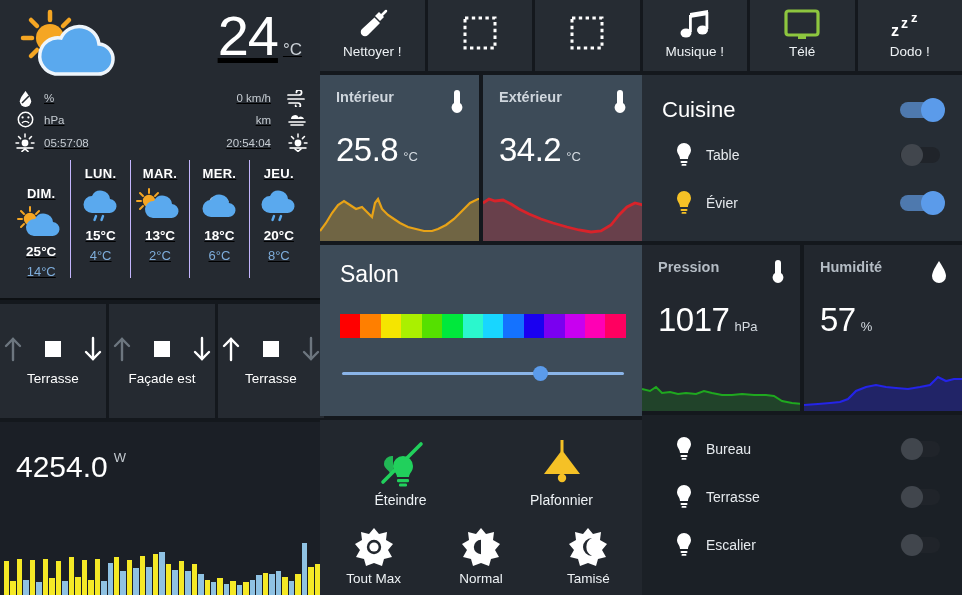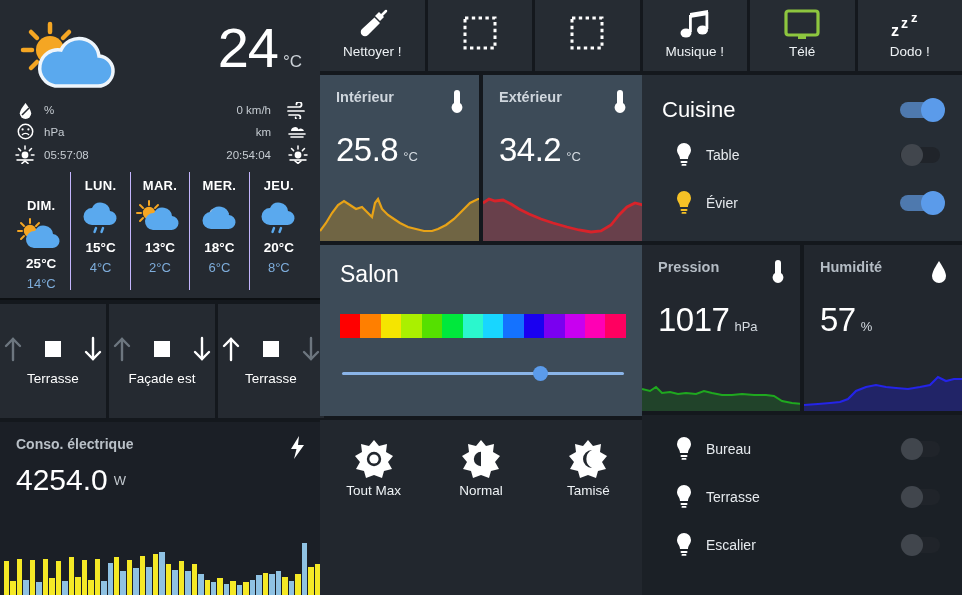--- a/index.html
+++ b/index.html
@@ -21,23 +21,24 @@
     width: 320px; height: 595px;
     display: flex; flex-direction: column;
     flex: 0 0 320px;
   }
 
   .weather-panel {
     background: #252a31;
     background: linear-gradient(140deg,#2b3views 0%,#252a31 100%);
     background-color: #252a31;
     height: 300px;
-    padding: 18px 12px 0 12px;
+    padding: 6px 12px 0 12px;
     position: relative;
     border-bottom: 2px solid #0d1013;
+    text-decoration: underline;
   }
   .weather-top { display: flex; align-items: flex-start; height: 78px; }
   .weather-icon-big { width: 118px; height: 74px; position: relative; }
   .big-temp {
     margin-left: auto; display: flex; align-items: baseline;
     padding-right: 6px; padding-top: 2px;
   }
   .big-temp .val { font-size: 56px; color: #fff; font-weight: 300; line-height: 56px; letter-spacing: -1px; }
   .big-temp .unit { font-size: 17px; color: #ccd2d8; margin-left: 5px; }
 
@@ -94,21 +95,21 @@
     flex: 1;
     background: #1b1f26;
     margin-top: 4px;
     position: relative;
     padding: 14px 14px 0 16px;
     overflow: hidden;
   }
   .el-head { display: flex; align-items: flex-start; }
   .el-title { font-size: 14px; color: #b9c0c7; font-weight: bold; }
   .el-bolt { margin-left: auto; }
-  .el-value { margin-top: 4px; display: flex; align-items: center; }
+  .el-value { margin-top: 14px; display: flex; align-items: flex-start; }
   .el-value .num { font-size: 30px; color: #fff; font-weight: 300; }
   .el-value .unit { font-size: 13px; color: #c3c9cf; margin-left: 6px; }
   .el-bars {
     position: absolute; left: 4px; right: 0; bottom: 0;
     height: 70px;
     display: flex; align-items: flex-end; gap: 1px;
   }
   .el-bar { flex: 1; }
 
   
@@ -462,28 +463,20 @@
                   <path d="M4 16 L11 23 L18 16"></path>
                 </g>
               </svg>
           </div>
         </div>
         <div class="shutter-label">Terrasse</div>
       </div>
     </div>
 
     <div class="electric">
-      <div class="el-head">
-        <div class="el-title">Conso. électrique</div>
-        <div class="el-bolt">
-          <svg width="17" height="23" viewBox="0 0 17 23">
-              <path d="M10 0 L2 13 L7.5 13 L5 23 L15 9 L9 9 z" fill="#ffffff"></path>
-            </svg>
-        </div>
-      </div>
       <div class="el-value">
         <span class="num">4254.0</span>
         <span class="unit">W</span>
       </div>
       <div class="el-bars" id="el-bars">
           <div class="el-bar" style="height: 48%; background: rgb(245, 233, 38);"></div>
           <div class="el-bar" style="height: 20%; background: rgb(245, 233, 38);"></div>
           <div class="el-bar" style="height: 52%; background: rgb(245, 233, 38);"></div>
           <div class="el-bar" style="height: 22%; background: rgb(143, 194, 227);"></div>
           <div class="el-bar" style="height: 50%; background: rgb(245, 233, 38);"></div>
@@ -663,20 +656,46 @@
               <div style="background: rgb(255, 0, 180);"></div>
               <div style="background: rgb(255, 0, 96);"></div>
             </div>
           <div class="slider-wrap">
             <div class="slider-track"></div>
             <div class="slider-knob" id="slider-knob" style="left: calc(70% - 7px); background: rgb(91, 155, 234);"></div>
           </div>
         </div>
 
         <div class="scenes">
+          <div class="scene-row r1">
+            <div class="scene-btn">
+              <div class="scene-ico">
+                <svg width="52" height="50" viewBox="0 0 52 50">
+                    <g fill="#21d05c">
+                      <path d="M18 28 a10 10 0 0 1 20 0 c0 6 -4 7 -4 11 h-12 c0 -4 -4 -5 -4 -11z"></path>
+                      <rect x="22" y="41" width="12" height="3.2" rx="1.2"></rect>
+                      <rect x="24" y="45.5" width="8" height="3" rx="1.2"></rect>
+                      <path d="M9 26 a8 8 0 0 1 9 -8 v18 h-3 c0 -4 -6 -5 -6 -10z" opacity=".85"></path>
+                    </g>
+                    <line x1="8" y1="44" x2="46" y2="6" stroke="#21d05c" stroke-width="3.6" stroke-linecap="round"></line>
+                  </svg>
+              </div>
+              <div class="scene-label">Éteindre</div>
+            </div>
+            <div class="scene-btn">
+              <div class="scene-ico">
+                <svg width="52" height="50" viewBox="0 0 52 50">
+                    <rect x="24.5" y="2" width="3" height="12" fill="#f5c126"></rect>
+                    <path d="M26 12 L44 36 H8 z" fill="#f5c126"></path>
+                    <circle cx="26" cy="40" r="4.2" fill="#f5c126"></circle>
+                  </svg>
+              </div>
+              <div class="scene-label">Plafonnier</div>
+            </div>
+          </div>
           <div class="scene-row r2">
             <div class="scene-btn">
               <div class="scene-ico sm">
                 <svg width="40" height="40" viewBox="0 0 40 40">
                     <path d="M20 1 L25 7 L33 5 L32 13 L39 17 L34 23 L38 30 L30 32 L28 39 L20 36 L12 39 L10 32 L2 30 L6 23 L1 17 L8 13 L7 5 L15 7 z" fill="#ffffff"></path>
                     <circle cx="20" cy="20" r="7.2" fill="#22272e"></circle>
                     <circle cx="20" cy="20" r="4.6" fill="#ffffff"></circle>
                   </svg>
               </div>
               <div class="scene-label sm">Tout Max</div>

